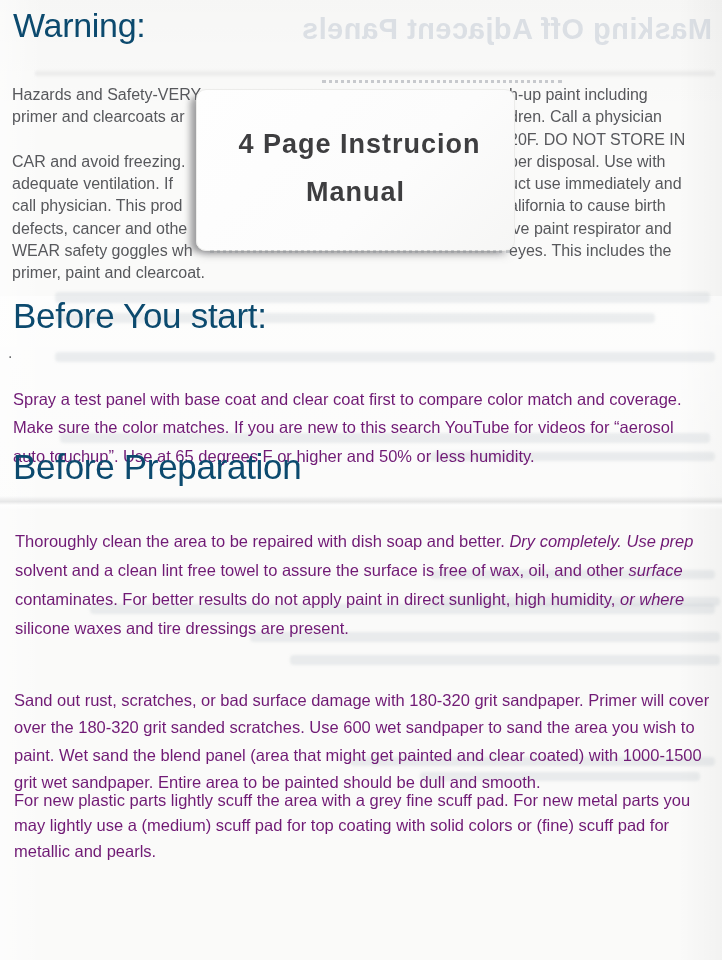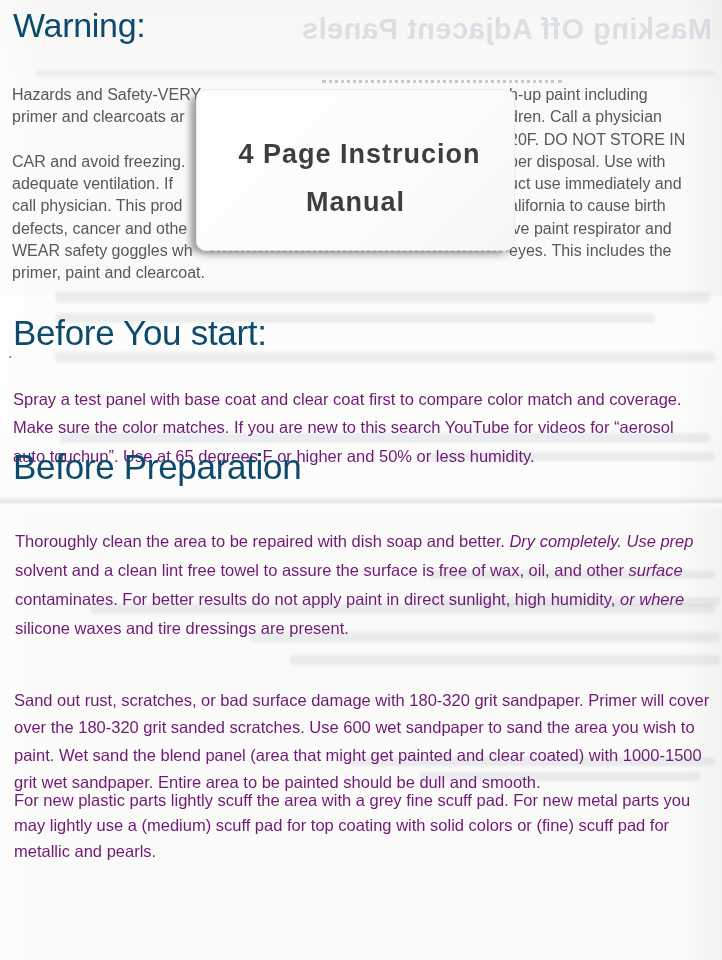--- a/index.html
+++ b/index.html
@@ -31,21 +31,21 @@
     font-size:29px;font-weight:bold;letter-spacing:0.5px;
     color:rgba(173,183,199,0.38);
     filter:blur(0.6px);
     white-space:nowrap;text-align:left;
   }
   .smudge{position:absolute;background:rgba(148,158,172,0.17);border-radius:4px;filter:blur(1.6px);pointer-events:none;}
 
   
   .h{position:absolute;font-weight:400;color:#0c4a6e;letter-spacing:-0.3px;white-space:nowrap;}
   .h-warning{left:13px;top:6px;font-size:34px;}
-  .h-before{left:13px;top:296px;font-size:35px;margin-top:17px;}
+  .h-before{left:13px;top:296px;font-size:35px;}
   .h-surface{left:13px;top:447px;font-size:35px;}
   .h-basic{left:13px;top:617px;font-size:35px;}
   .tiny-mark{position:absolute;left:8px;top:344px;font-size:16px;color:#6a6b6e;}
 
   
   .warn-par{position:absolute;left:12px;top:84px;width:708px;font-size:16px;line-height:22.3px;}
   .wl{position:relative;height:22.3px;white-space:nowrap;}
   .fl{display:inline-block;}
   .fr{position:absolute;left:497px;top:0;}
 
@@ -60,21 +60,21 @@
   
   .perforation{position:absolute;left:322px;top:80px;width:240px;height:0;
     border-top:3px dotted rgba(158,163,170,0.55);}
   .sticker{
     position:absolute;left:196px;top:89px;width:317px;height:160px;
     background:linear-gradient(135deg,#fefefe 0%,#fcfcfc 60%,#f6f6f5 100%);
     border:1px solid #ececea;border-radius:10px;
     box-shadow:-9px 4px 6px -3px rgba(96,96,100,0.55), -2px 9px 9px -6px rgba(110,110,115,0.5);
     text-align:center;
   }
-  .sticker-l1{margin-top:49px;font-size:27px;font-weight:bold;letter-spacing:1px;color:#3e3e40;padding-left:8px;}
+  .sticker-l1{margin-top:39px;font-size:27px;font-weight:bold;letter-spacing:1px;color:#3e3e40;padding-left:8px;}
   .sticker-l2{margin-top:17px;font-size:27px;font-weight:bold;letter-spacing:1px;color:#3e3e40;}
   .sticker-bottom-rough{position:absolute;left:210px;top:250px;width:300px;height:4px;
     border-top:3px dotted rgba(140,144,150,0.4);filter:blur(0.5px);}
 </style>
 </head>
 <body>
 
 <div class="page">
 
   <div class="paper-grad"></div>

